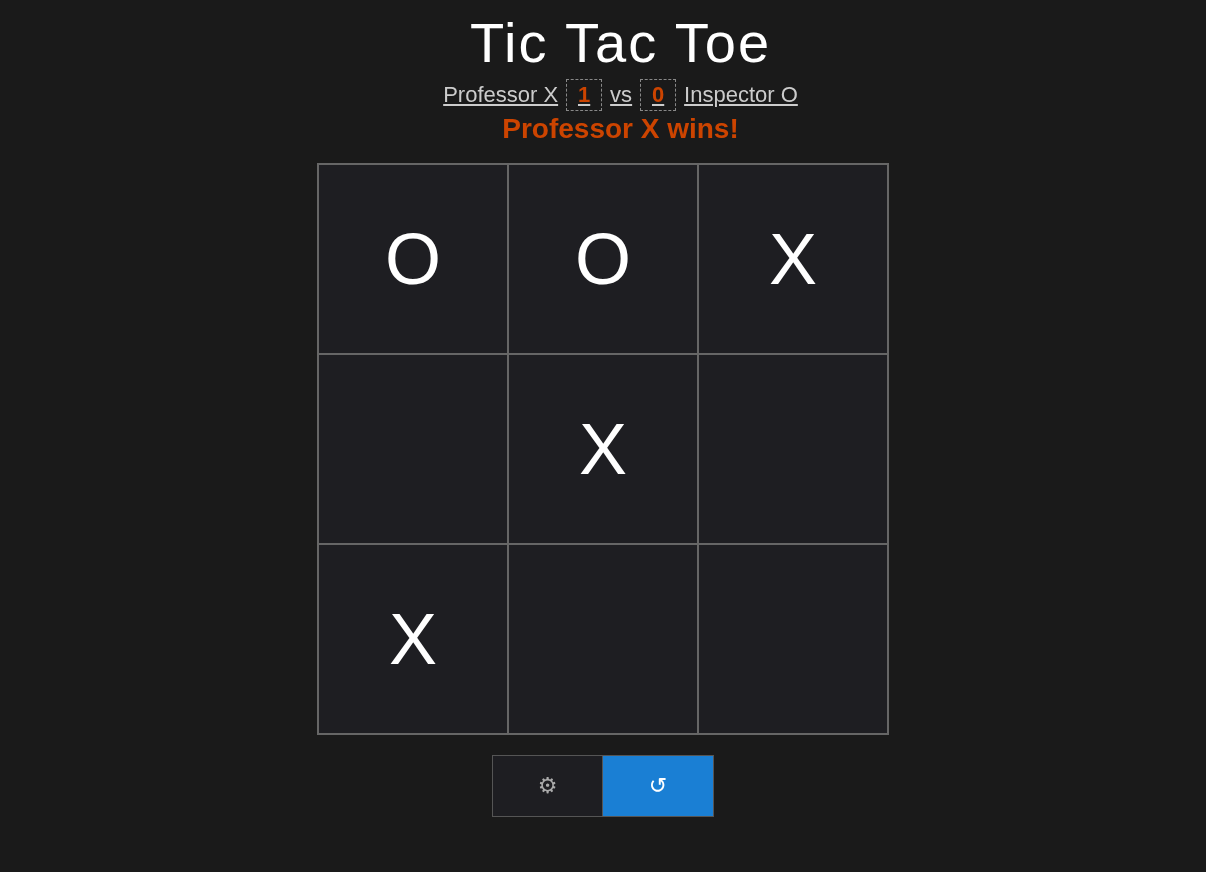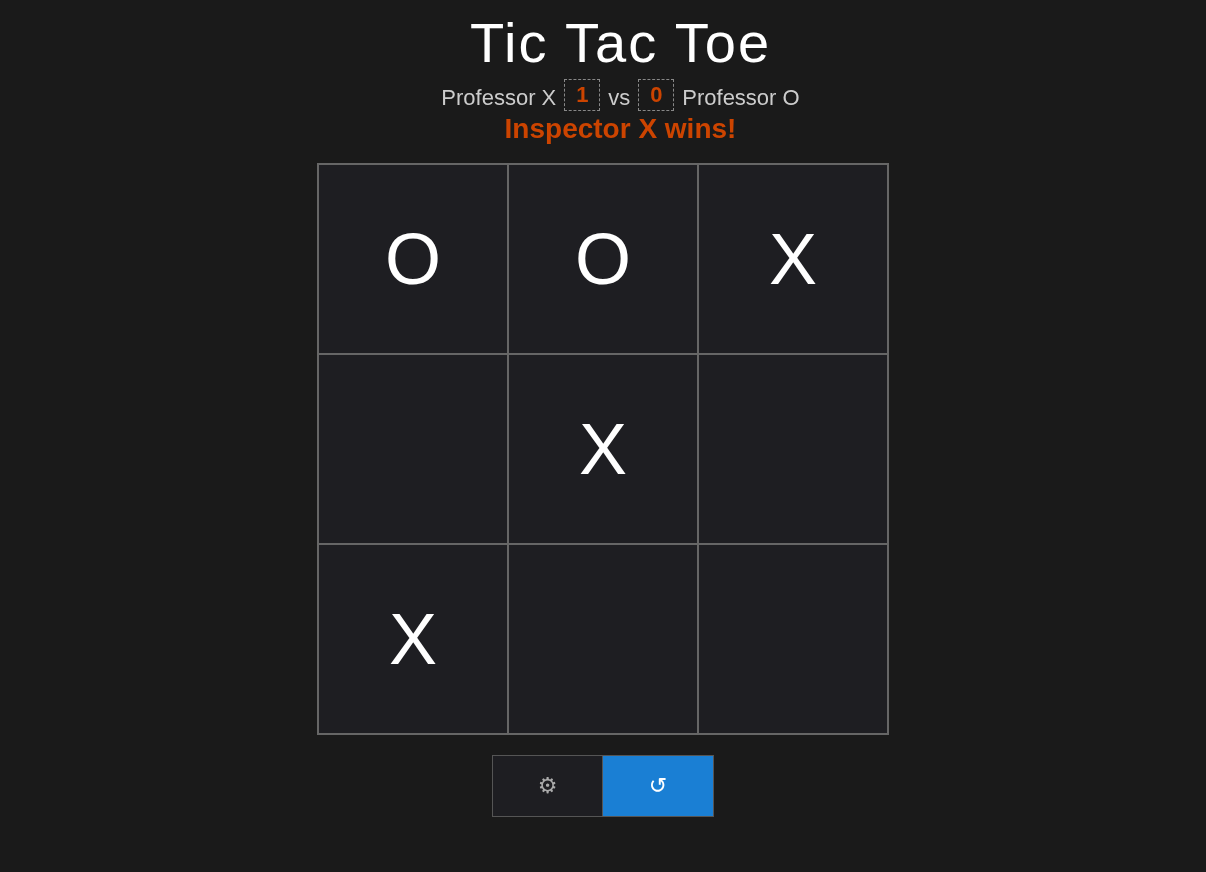--- a/index.html
+++ b/index.html
@@ -25,26 +25,27 @@
 
     .title {
       font-size: 56px;
       font-weight: 300;
       letter-spacing: 2px;
       color: #ffffff;
     }
 
     .scoreboard {
       display: flex;
-      align-items: flex-end;
+      align-items: center;
       justify-content: center;
       gap: 8px;
       font-size: 22px;
       color: #cccccc;
       margin-top: 4px;
+      text-decoration: underline;
     }
 
     .score-box {
       border: 1px dashed #888;
       padding: 2px 10px;
       font-size: 22px;
       color: #cc4400;
       font-weight: bold;
       min-width: 36px;
       text-align: center;
@@ -122,23 +123,23 @@
 </head>
 <body>
 
 <div class="header">
   <div class="title">Tic Tac Toe</div>
   <div class="scoreboard">
     <span>Professor X</span>
     <span class="score-box">1</span>
     <span>vs</span>
     <span class="score-box">0</span>
-    <span>Professor O</span>
+    <span>Inspector O</span>
   </div>
-  <div class="win-message">Inspector X wins!</div>
+  <div class="win-message">Professor X wins!</div>
 </div>
 
 <div class="board-container">
   <div class="board" id="game-board">
   <div class="cell">O</div>
       <div class="cell">O</div>
       <div class="cell">X</div>
       <div class="cell"></div>
       <div class="cell">X</div>
       <div class="cell"></div>

